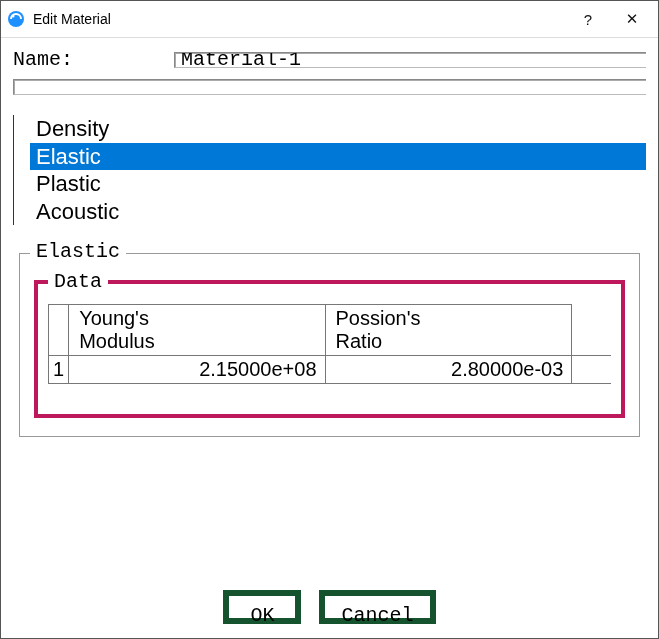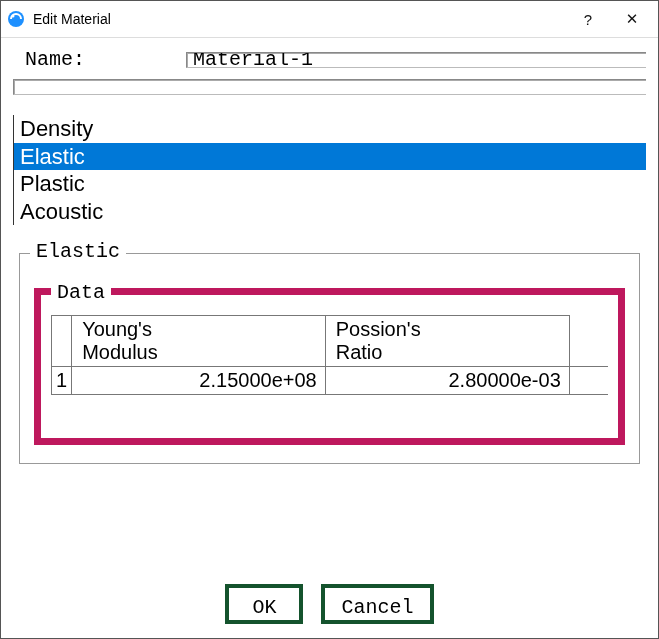--- a/index.html
+++ b/index.html
@@ -76,43 +76,44 @@
   .prop-list {
     margin-top: 12px;
     border-left: 1px solid #333;
     font-size: 22px;
     line-height: 1.25;
     user-select: none;
   }
   .prop-item {
     padding: 0 6px;
     cursor: pointer;
+    margin-left: 16px;
   }
   .prop-item.selected {
     background: #0078d7;
     color: #fff;
   }
   .group {
     border: 1px solid #999;
     margin: 28px 6px 4px 6px;
     padding: 18px 14px 18px 14px;
     position: relative;
   }
   .group > .legend {
     position: absolute;
     top: -14px; left: 10px;
     background: #fff;
     padding: 0 6px;
     font-family: "Consolas","Courier New",monospace;
     font-size: 20px;
   }
   .inner-group {
-    border: 7px solid #be185d;
-    margin-top: 16px;
-    padding: 16px 10px 43px 10px;
+    border: 4px solid #be185d;
+    margin-top: 8px;
+    padding: 16px 10px 30px 10px;
     position: relative;
   }
   .inner-group > .legend {
     position: absolute;
     top: -14px; left: 10px;
     background: #fff;
     padding: 0 6px;
     font-family: "Consolas","Courier New",monospace;
     font-size: 20px;
   }
@@ -141,29 +142,29 @@
   }
   table.data th.rest { border-bottom: 1px solid #777;}
   .buttons {
     display: flex;
     justify-content: center;
     gap: 18px;
     padding: 8px 0 14px 0;
   }
   .buttons button {
     min-width: 78px;
-    height: 40px;
-    border: 4px solid #14532d;
+    height: 34px;
+    border: 6px solid #14532d;
     background: #fff;
     font-family: "Consolas","Courier New",monospace;
     font-size: 20px;
     padding: 8px 16px;
     cursor: pointer;
   }
-  .name-col { width:155px;margin-left:12px; }
+  .name-col { width:155px; }
 </style>
 </head>
 <body>
 
 <div class="window">
   <div class="titlebar">
     <span class="icon">
       <svg viewBox="0 0 18 18" width="18" height="18">
         <circle cx="9" cy="9" r="8" fill="#1e90ff"></circle>
         <path d="M4 9 A5 5 0 0 1 14 9" fill="none" stroke="#fff" stroke-width="2"></path>

